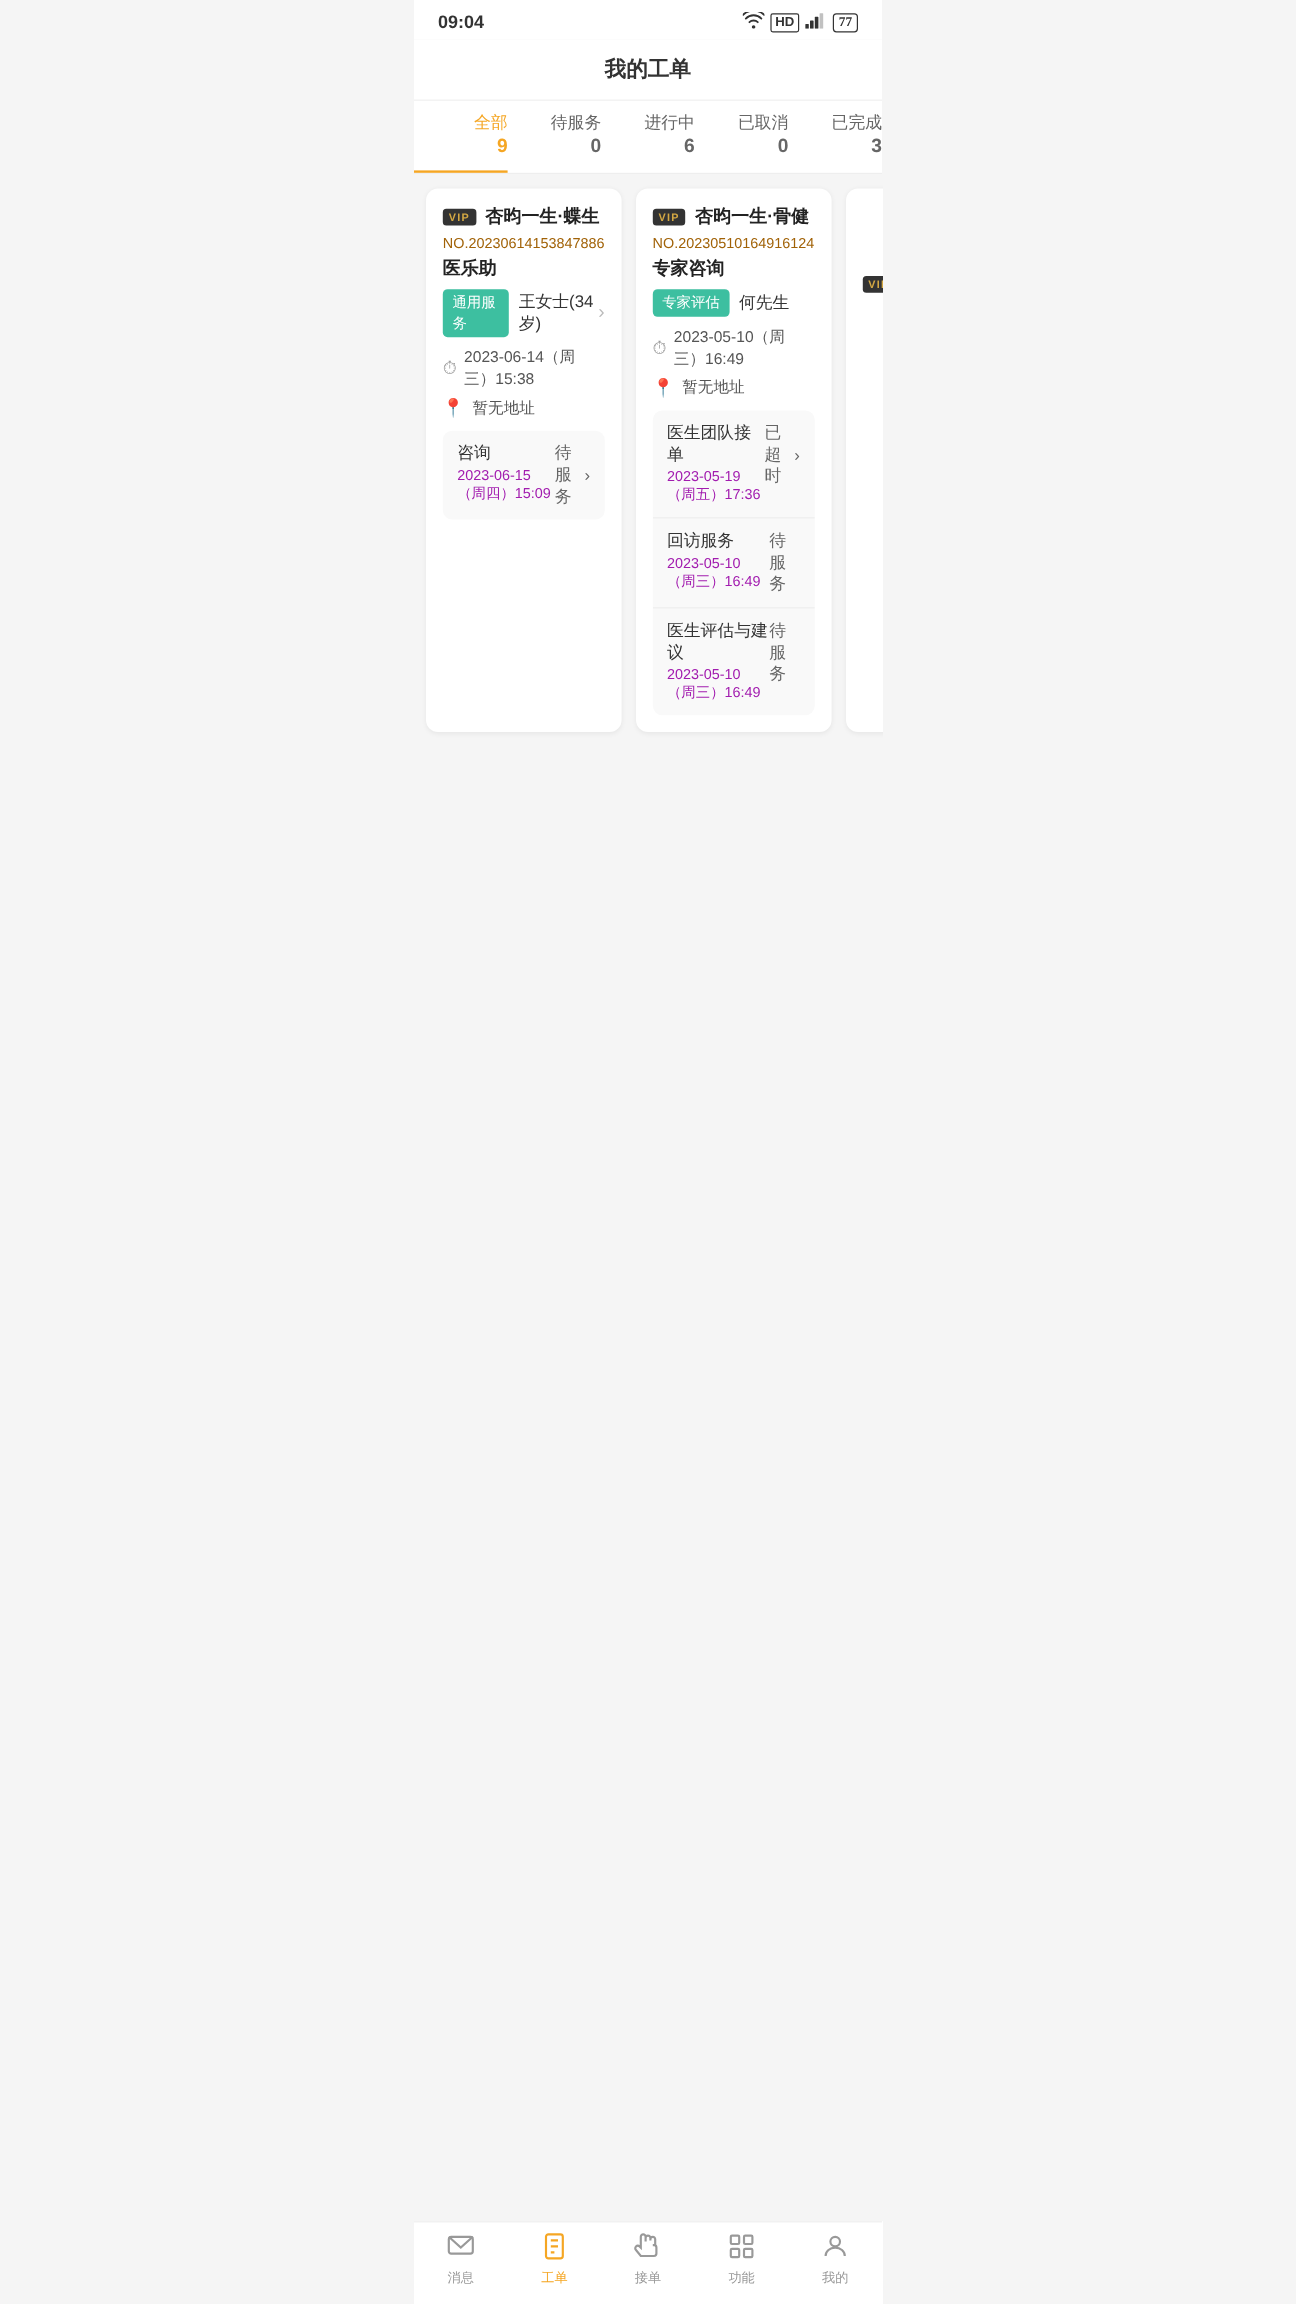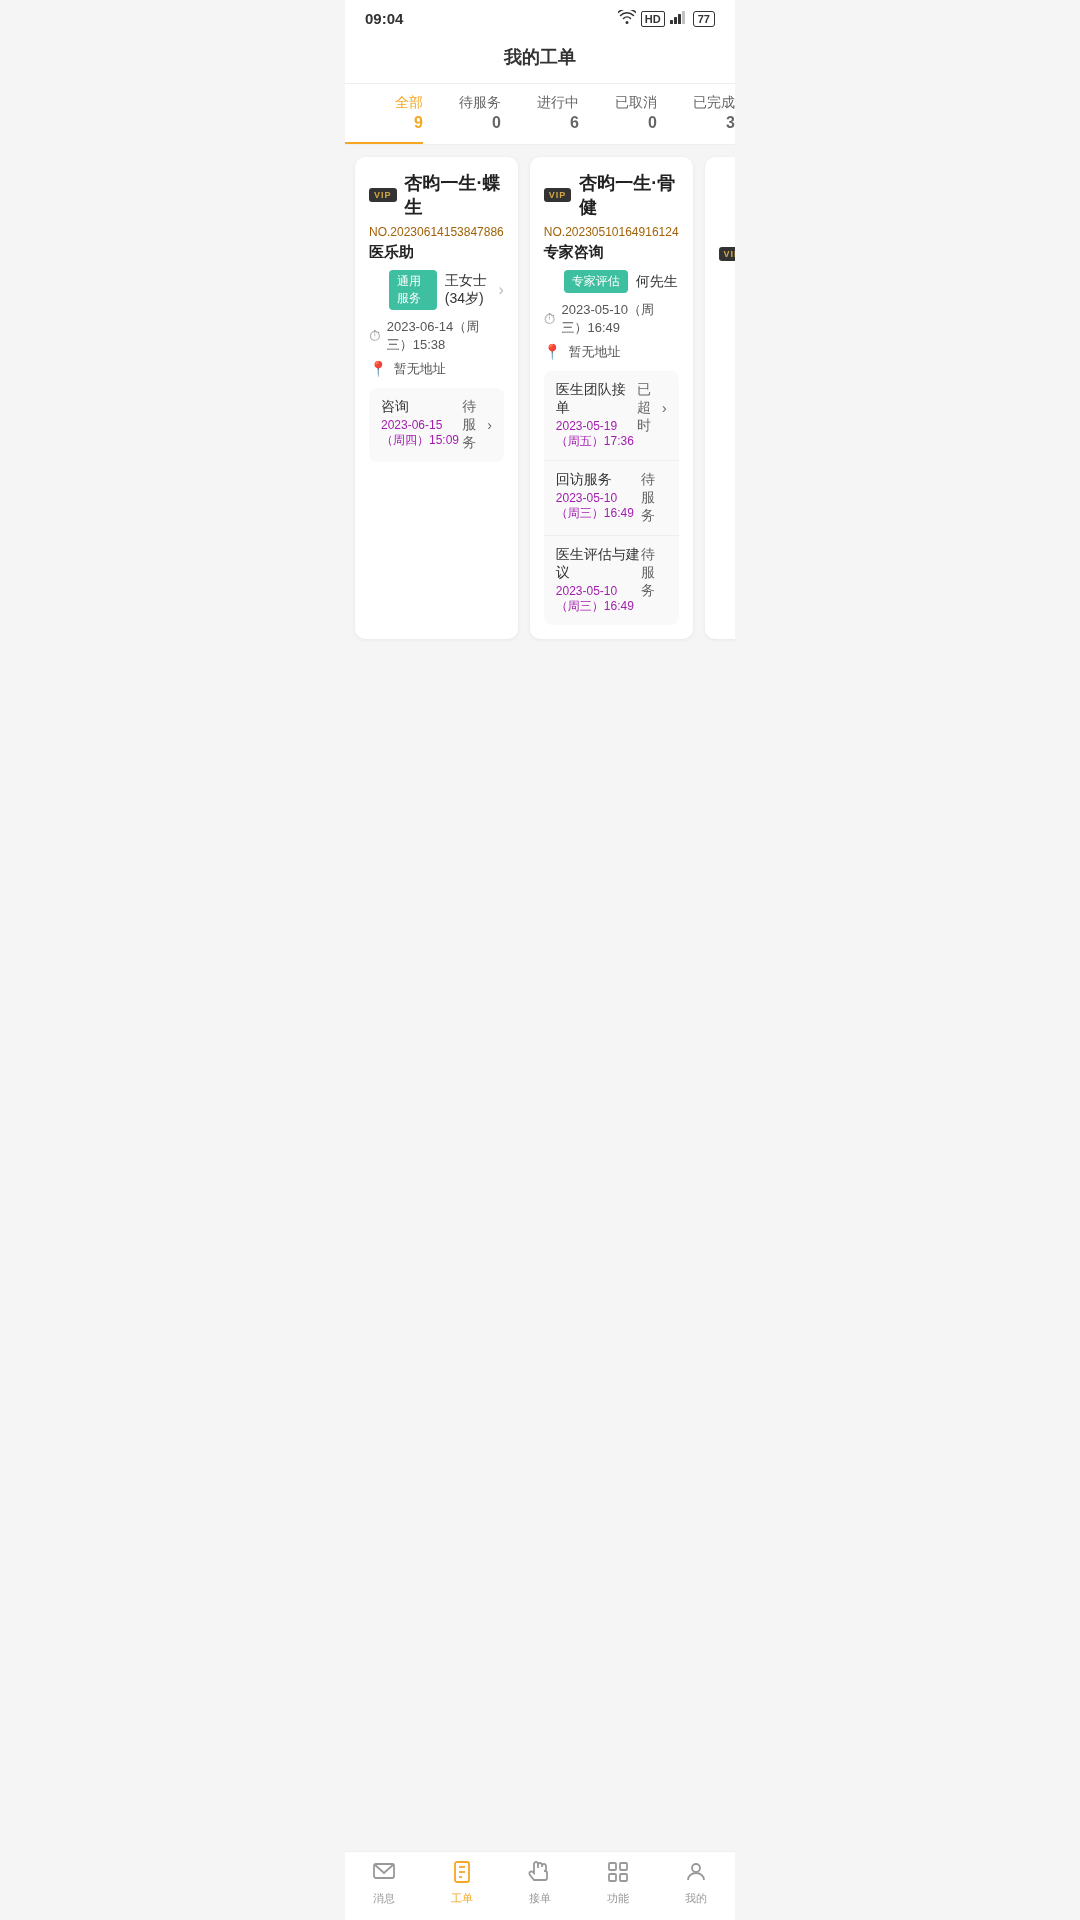--- a/index.html
+++ b/index.html
@@ -80,42 +80,41 @@
     .vip-badge {
       background: #333;
       color: #d4a843;
       font-size: 9px;
       font-weight: 700;
       padding: 2px 5px;
       border-radius: 3px;
       letter-spacing: 1px;
     }
     .card-brand {
-      font-size: 18px;
+      font-size: 15px;
       font-weight: 600;
       color: #222;
     }
     .order-no {
       text-align: right;
       font-size: 12px;
       color: #a16207;
       margin-bottom: 4px;
     }
     .service-name {
       font-size: 15px;
       font-weight: 600;
       color: #222;
       margin-bottom: 8px;
     }
     .service-type-row {
       display: flex;
       align-items: center;
       justify-content: space-between;
       margin-bottom: 8px;
-      margin-left: 20px;
     }
     .service-type-left {
       display: flex;
       align-items: center;
       gap: 8px;
     }
     .tag {
       background: #3dbfa0;
       color: #fff;
       font-size: 12px;
@@ -218,21 +217,21 @@
     </span>
     <span style="font-size:11px;font-weight:700;border:1.5px solid #333;padding:1px 3px;border-radius:2px;">HD</span>
     <span>
       <svg width="18" height="14" viewBox="0 0 18 14" fill="#333">
         <rect x="0" y="10" width="3" height="4" rx="0.5"></rect>
         <rect x="4" y="7" width="3" height="7" rx="0.5"></rect>
         <rect x="8" y="4" width="3" height="10" rx="0.5"></rect>
         <rect x="12" y="1" width="3" height="13" rx="0.5" opacity="0.3"></rect>
       </svg>
     </span>
-    <span style="display:flex;align-items:center;gap:1px;">
+    <span style="display:flex;align-items:center;gap:1px;font-family:Liberation Serif, serif;">
       <span style="border:1.5px solid #333;border-radius:3px;padding:1px 4px;font-size:11px;font-weight:600;">77</span>
     </span>
   </div>
 </div>
 
 <div class="page-title">
   <span>我的工单</span>
 </div>
 
 <div class="tab-bar">

